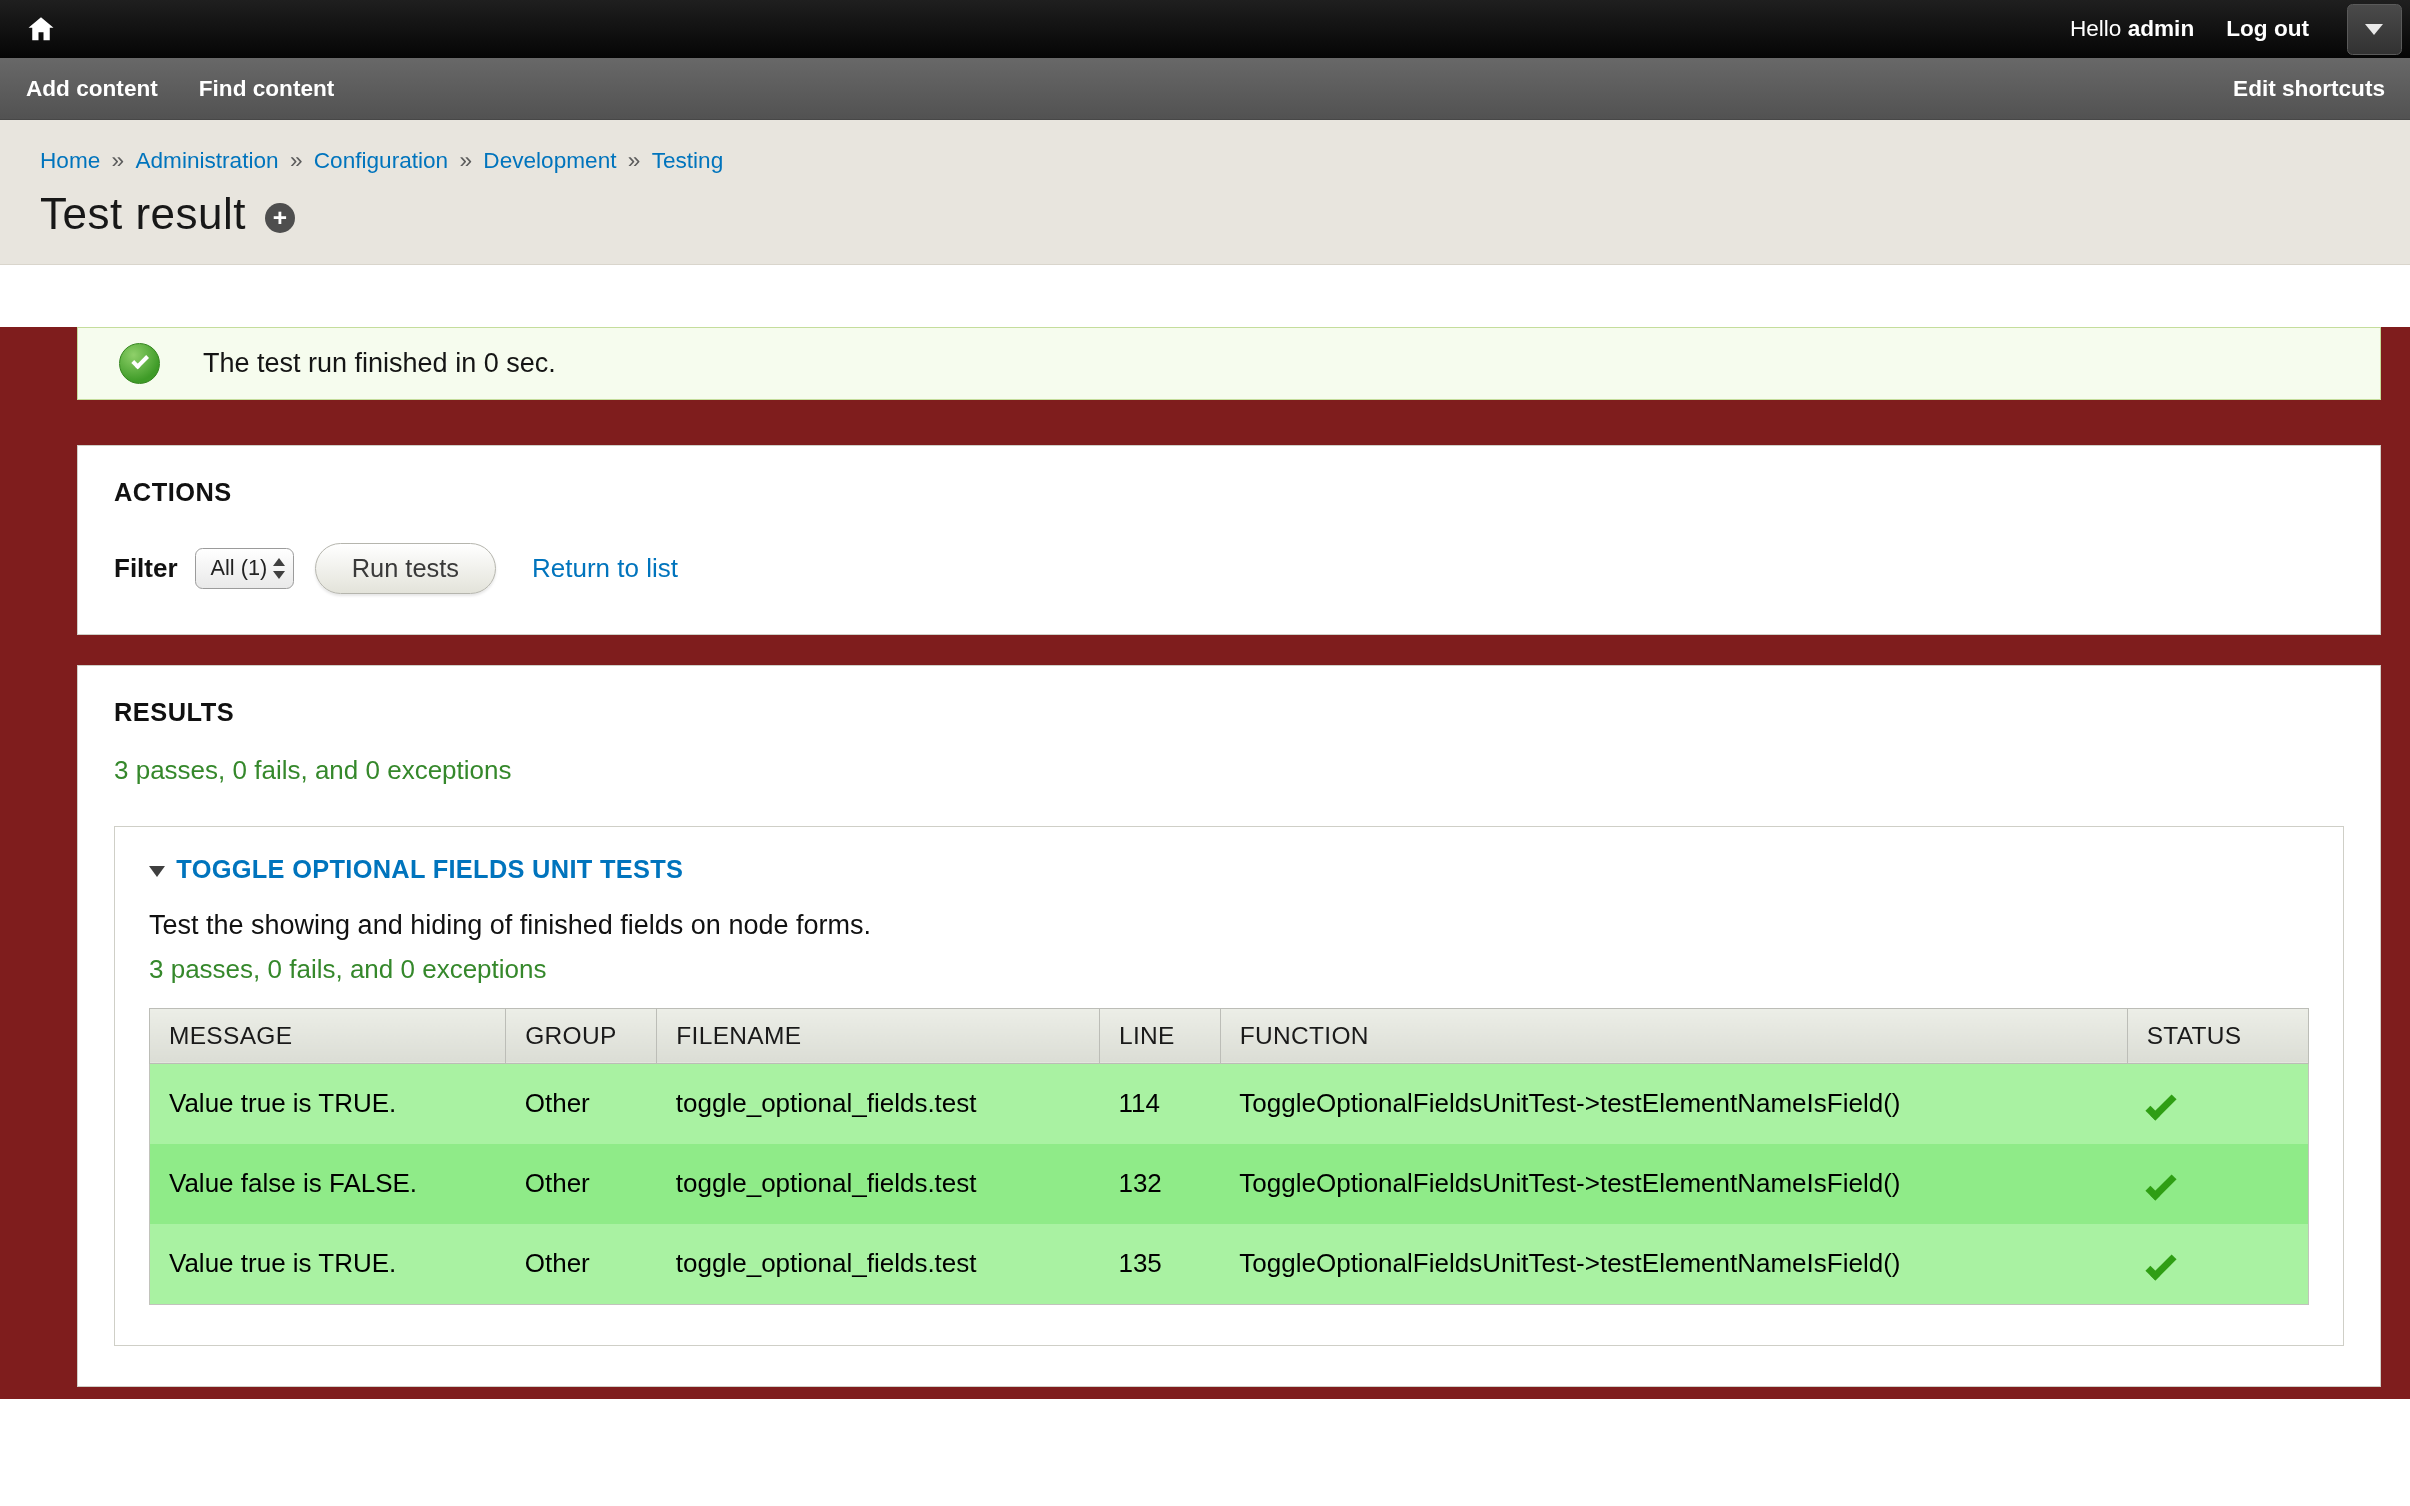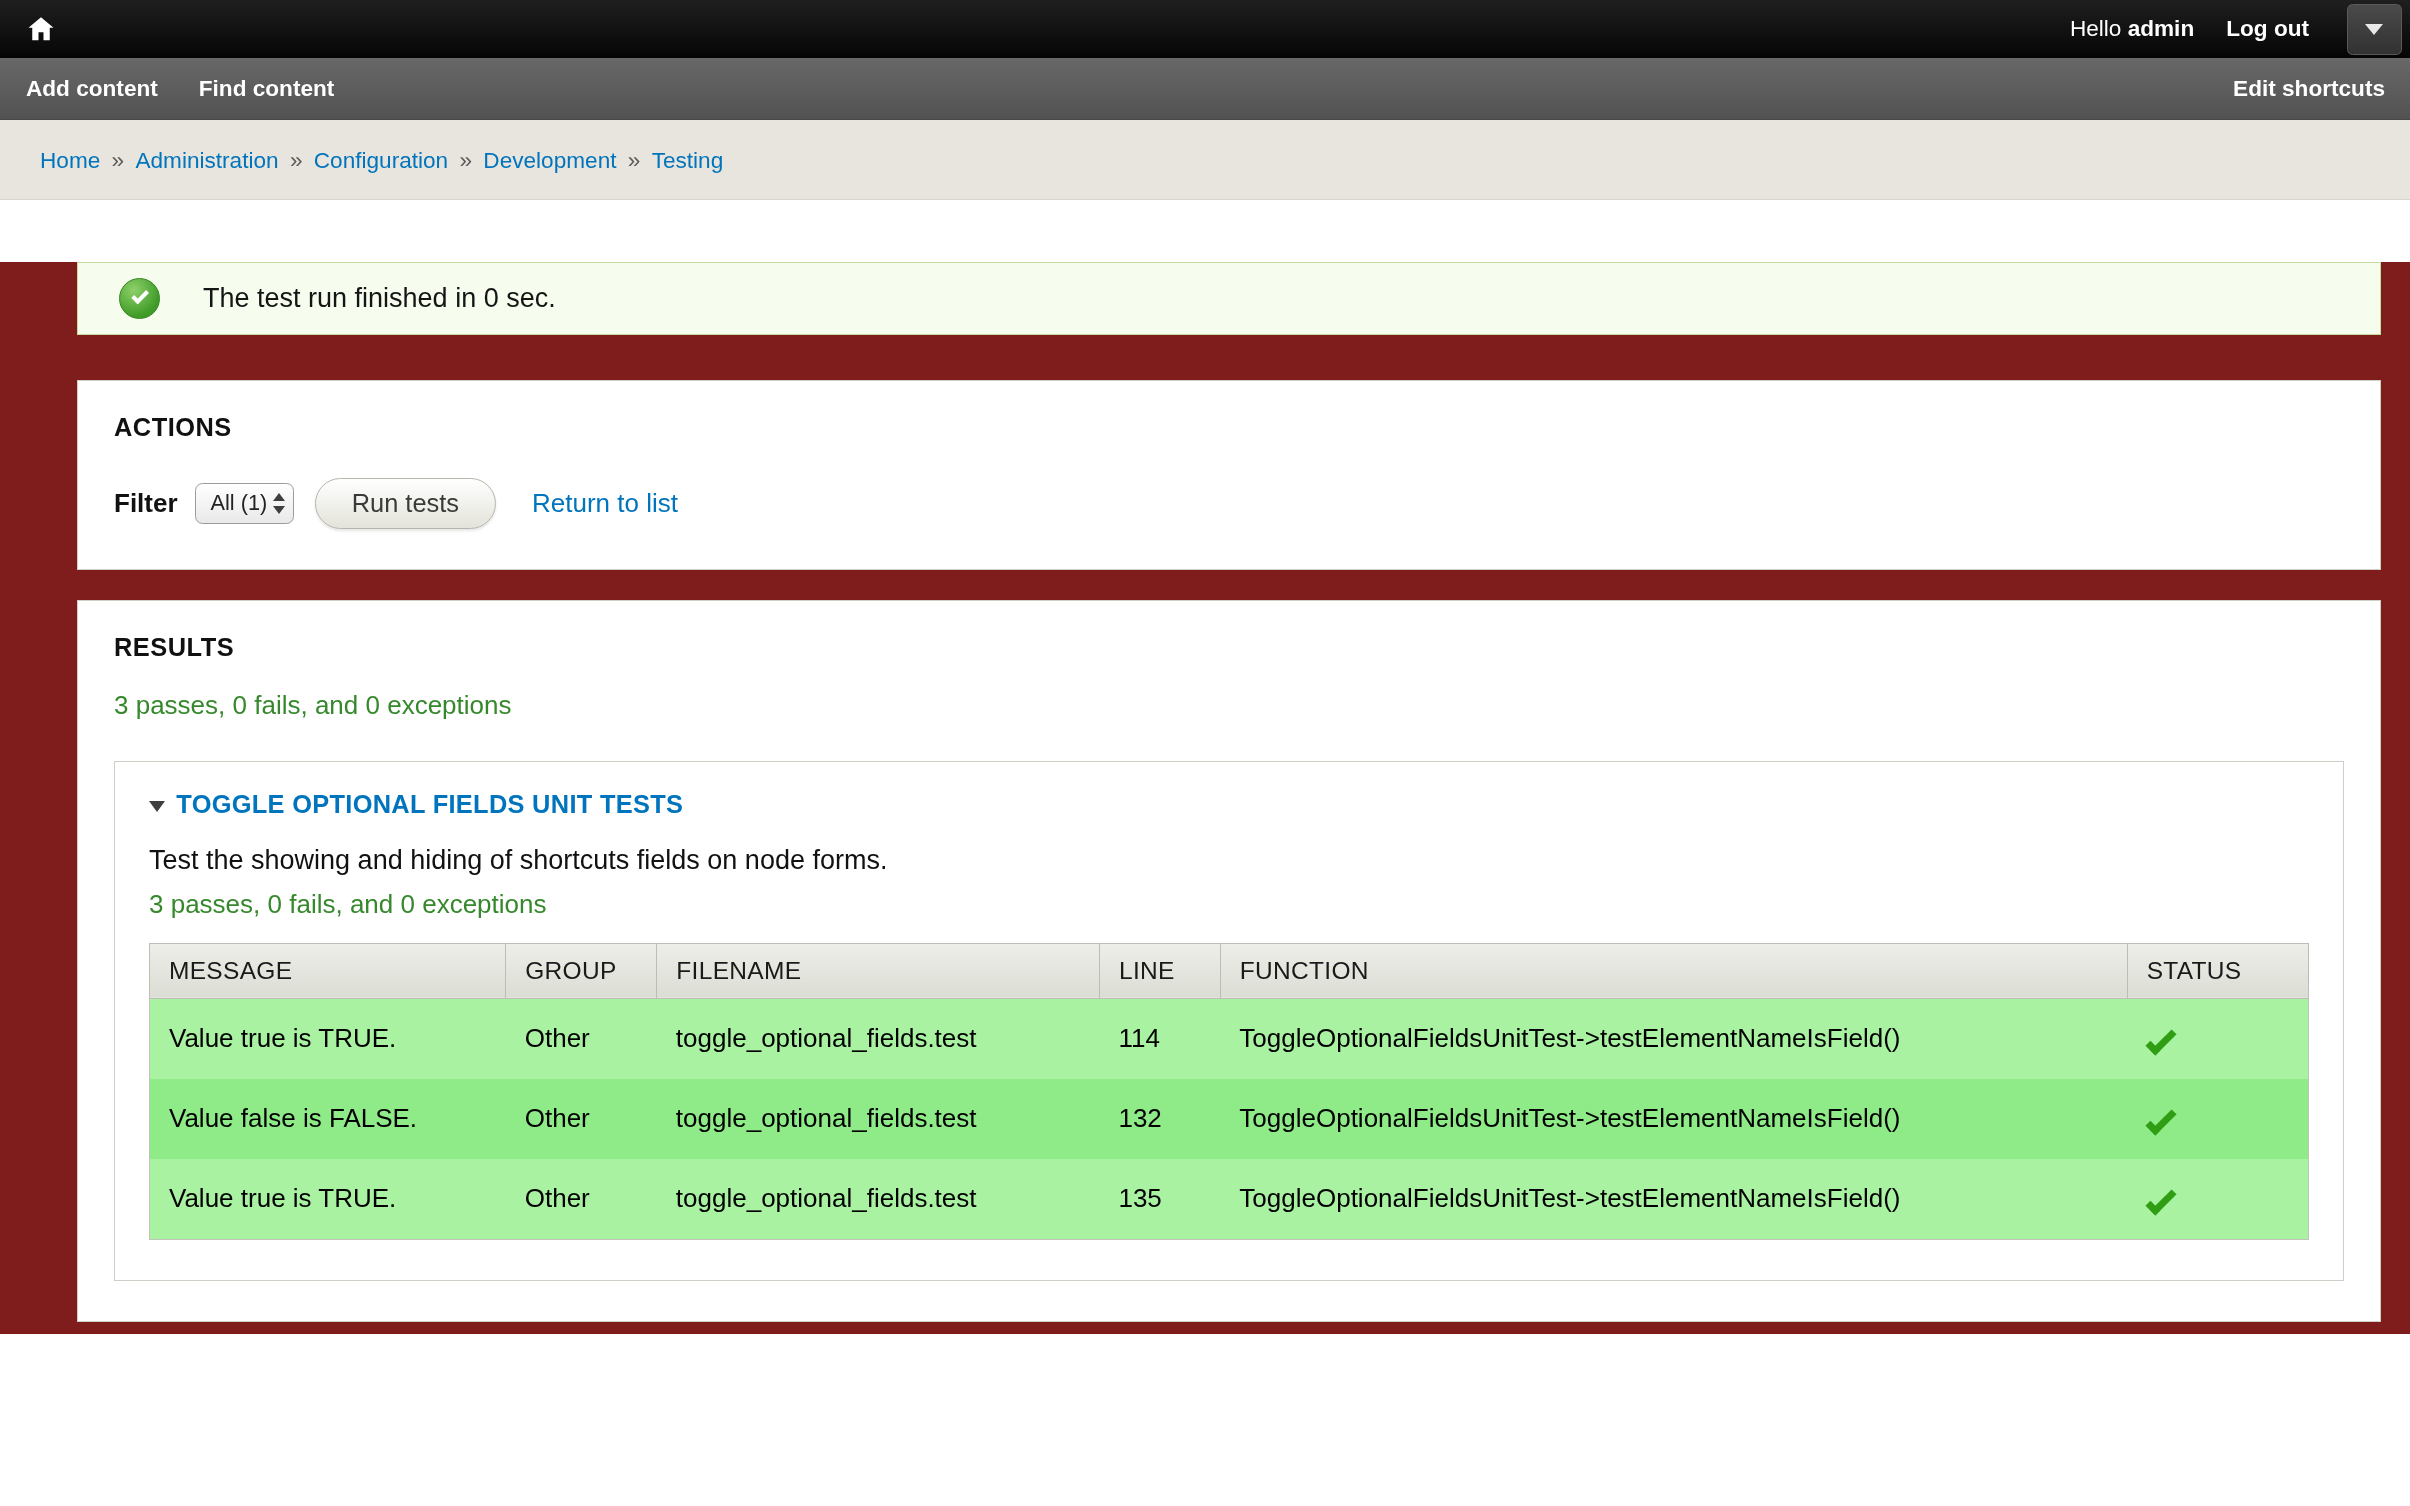--- a/index.html
+++ b/index.html
@@ -238,20 +238,24 @@
   <div class="shortcuts">
     <nav class="shortcut-items">
         <span class="shortcut-item">Add content</span>
         <span class="shortcut-item">Find content</span>
       </nav>
     <span class="edit-shortcuts">Edit shortcuts</span>
   </div>
 
   <div class="page-header">
     <div class="breadcrumb"><span class="crumb-link">Home</span><span class="crumb-sep">»</span><span class="crumb-link">Administration</span><span class="crumb-sep">»</span><span class="crumb-link">Configuration</span><span class="crumb-sep">»</span><span class="crumb-link">Development</span><span class="crumb-sep">»</span><span class="crumb-link">Testing</span></div>
+    <div class="title-row">
+      <h1 class="page-title">Test result</h1>
+      <span class="shortcut-add">+</span>
+    </div>
   </div>
 
   <main class="main">
 
     <div class="status-box">
       <span class="status-icon">
         <span class="check small"></span>
       </span>
       <span class="status-text">The test run finished in 0 sec.</span>
     </div>
@@ -274,21 +278,21 @@
 
     <section class="panel results">
       <div class="panel-heading">RESULTS</div>
       <div class="summary-green">3 passes, 0 fails, and 0 exceptions</div>
 
       <div class="group-fieldset">
         <div class="group-legend">
           <span class="collapse-arrow"></span>
           <span class="group-title">TOGGLE OPTIONAL FIELDS UNIT TESTS</span>
         </div>
-        <div class="group-desc">Test the showing and hiding of shortcuts fields on node forms.</div>
+        <div class="group-desc">Test the showing and hiding of finished fields on node forms.</div>
         <div class="summary-green">3 passes, 0 fails, and 0 exceptions</div>
 
         <table class="results-table">
           <colgroup>
             <col style="width:16.5%">
               <col style="width:7%">
               <col style="width:20.5%">
             <col style="width:5.6%">
               <col style="width:42%">
               <col style="width:8.4%">

